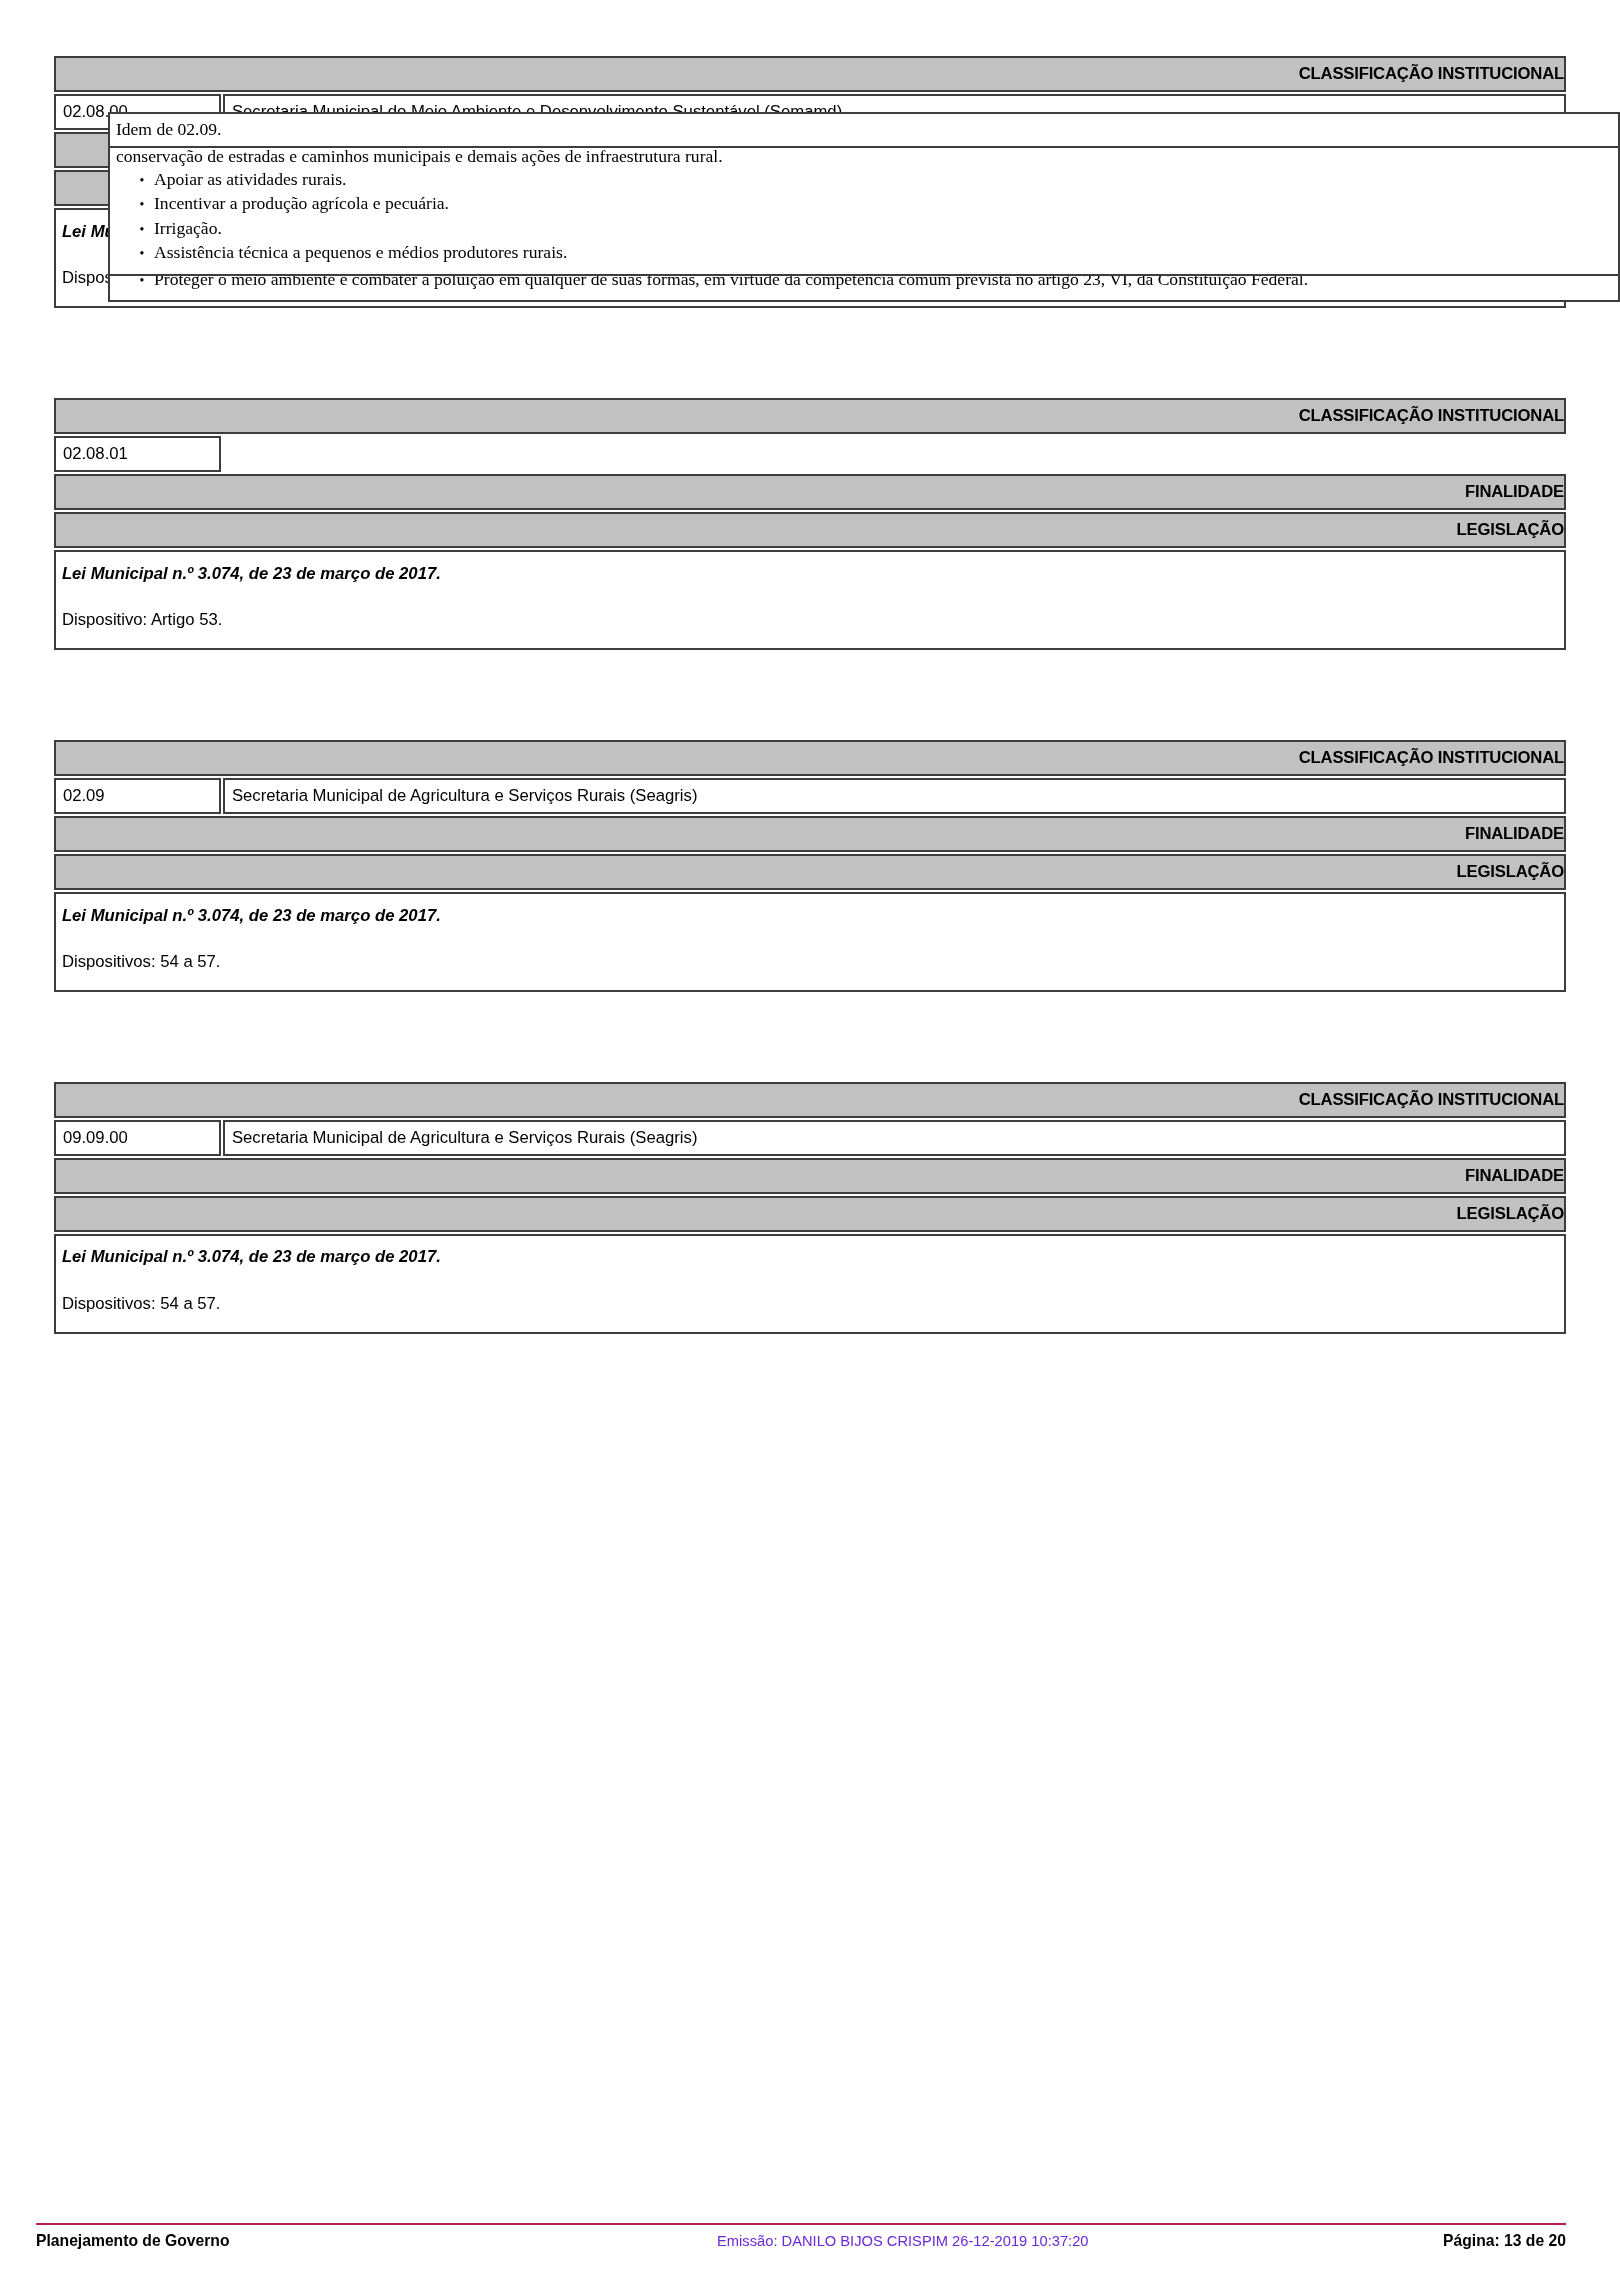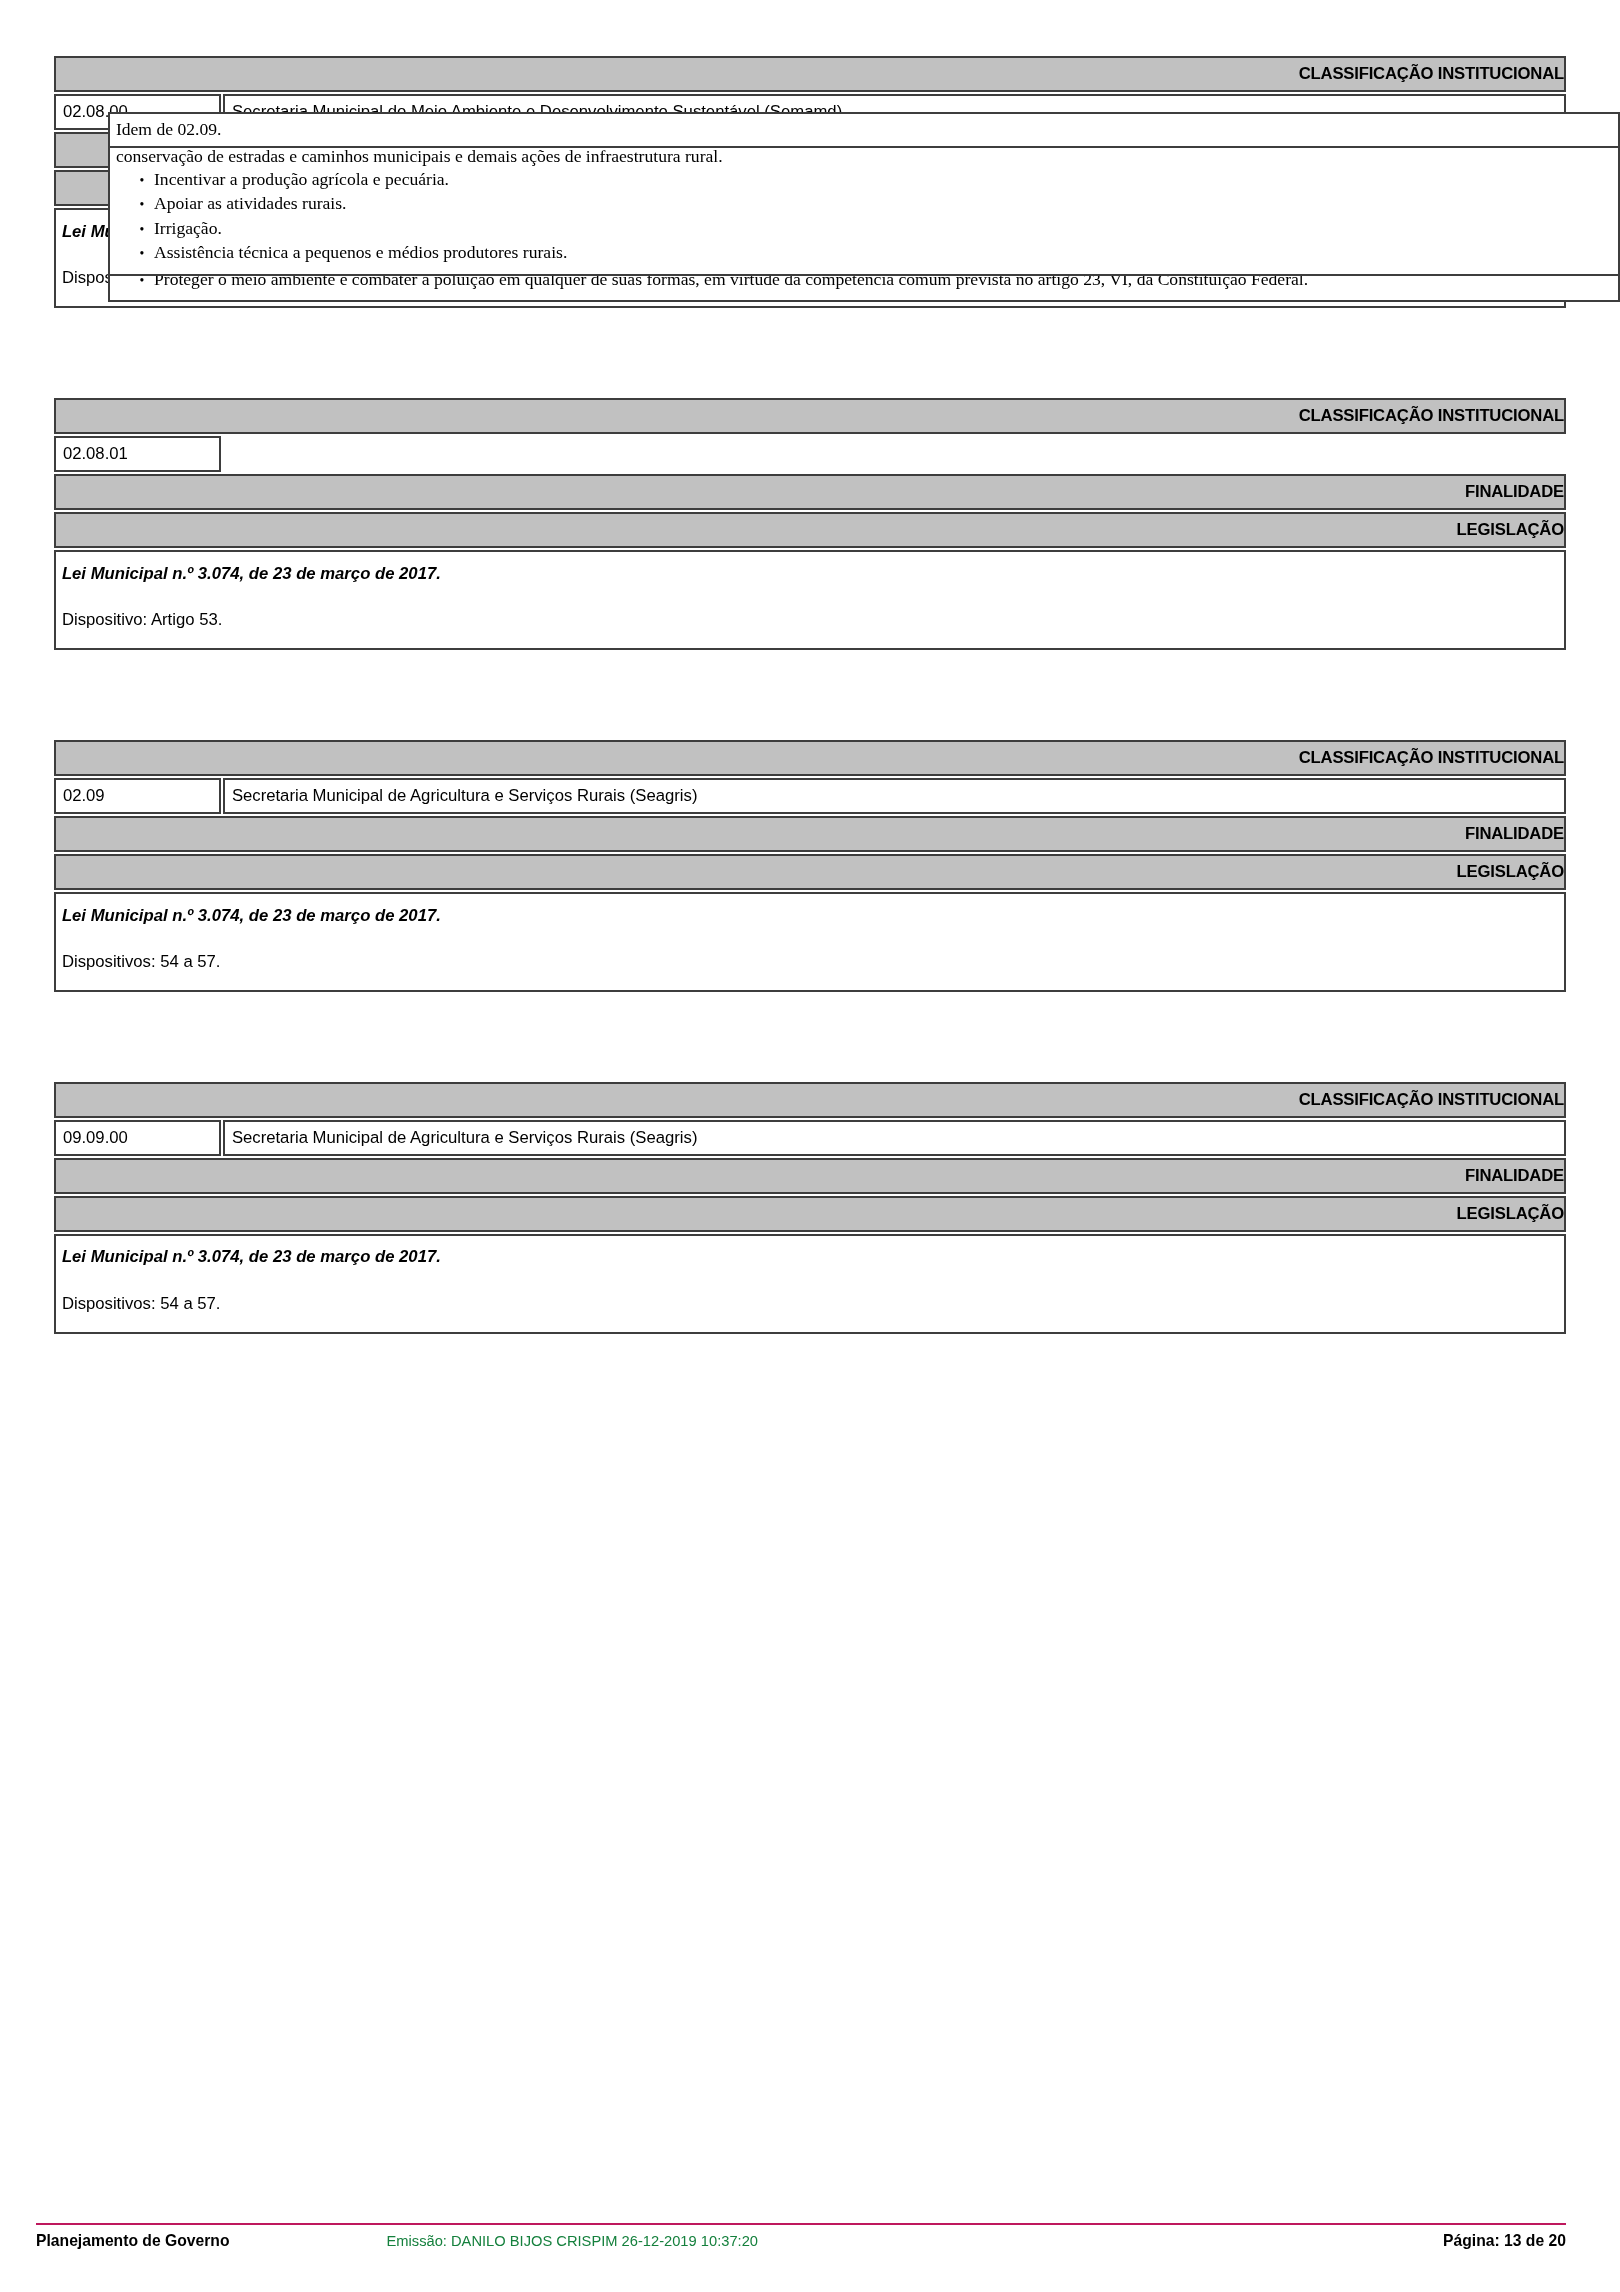--- a/index.html
+++ b/index.html
@@ -78,21 +78,21 @@
     position: absolute;
     left: 36px; right: 54px;
     top: 2223px;
     border-top: 2px solid #be185d;
     padding-top: 7px;
     display: flex;
     align-items: baseline;
     font-size: 15.7px;
   }
   .footer .f-left  { font-weight: bold; flex: none; }
-  .footer .f-center{ flex: 1; text-align: left; color: #15803d; font-size: 14.7px; padding-left: 157px; }
+  .footer .f-center{ flex: 1; text-align: center; color: #6d28d9; font-size: 14.7px; padding-left: 157px; }
   .footer .f-right { font-weight: bold; flex: none; margin-left: 24px; }
 </style>
 </head>
 <body>
 
 <div class="content">
 
   <section class="block">
     <div class="row hdr">
       <span>CLASSIFICAÇÃO INSTITUCIONAL</span>
@@ -150,22 +150,22 @@
     </div>
     <div class="code-row">
       <div class="cell code">02.09</div>
       <div class="cell name">Secretaria Municipal de Agricultura e Serviços Rurais (Seagris)</div>
     </div>
     <div class="row hdr">
       <span>FINALIDADE</span>
     </div>
     <div class="row content serif-text bullets">
         <div class="bullet-par"><span class="bullet-dot">•</span>Planejar, organizar, dirigir, coordenar, executar, controlar e avaliar as ações relativas à agropecuária, ao desenvolvimento rural, planejar, coordenar e fiscalizar as atividades concernentes à manutenção e conservação de estradas e caminhos municipais e demais ações de infraestrutura rural.</div>
+        <div class="bullet-par"><span class="bullet-dot">•</span>Apoiar as atividades rurais.</div>
         <div class="bullet-par"><span class="bullet-dot">•</span>Incentivar a produção agrícola e pecuária.</div>
-        <div class="bullet-par"><span class="bullet-dot">•</span>Apoiar as atividades rurais.</div>
         <div class="bullet-par"><span class="bullet-dot">•</span>Irrigação.</div>
         <div class="bullet-par"><span class="bullet-dot">•</span>Assistência técnica a pequenos e médios produtores rurais.</div>
       </div>
     <div class="row hdr">
       <span>LEGISLAÇÃO</span>
     </div>
     <div class="row legis">
       <p class="lei">Lei Municipal n.º 3.074, de 23 de março de 2017.</p>
       <p class="disp">Dispositivos: 54 a 57.</p>
     </div>

